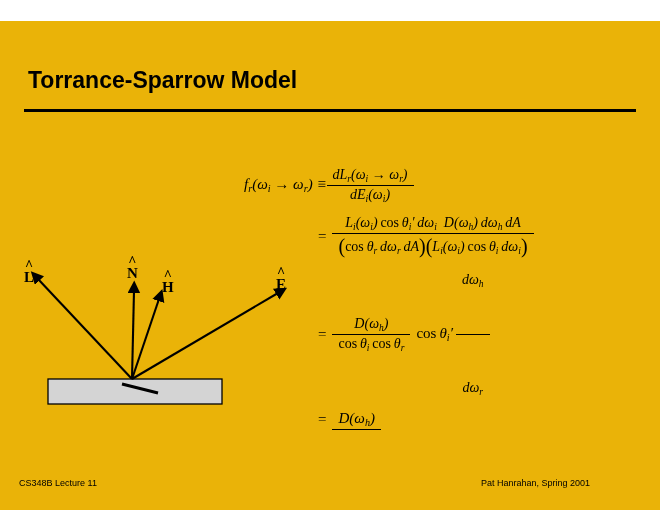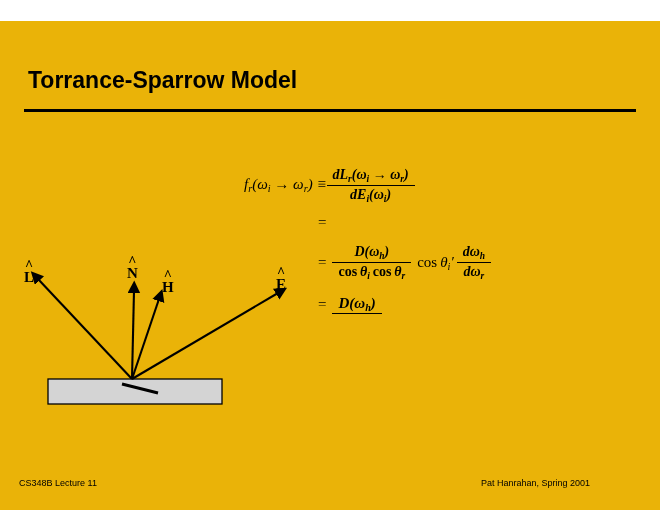--- a/index.html
+++ b/index.html
@@ -113,21 +113,20 @@
     display: inline-flex;
     flex-direction: column;
     align-items: center;
     vertical-align: middle;
   }
   .frac .num, .frac .den {
     padding: 1px 6px;
     white-space: nowrap;
     font-size: 14px;
     font-style: italic;
-    font-weight: bold;
   }
   .frac .bar {
     width: 100%;
     height: 1px;
     background: #000000;
   }
   sub {
     font-size: 0.68em;
     vertical-align: -0.28em;
     font-style: italic;
@@ -192,39 +191,45 @@
         <span class="bar"></span>
         <span class="den nowrap">
           <i>dE</i><sub>i</sub>(<i>ω</i><sub>i</sub>)
         </span>
       </span>
     </div>
 
     <div class="mrow row2 indent">
       <span class="eq">=</span>
       <span class="frac">
-        <span class="bar"></span>
+        <span class="num nowrap">
+          <i>L</i><sub>i</sub>(<i>ω</i><sub>i</sub>) <span class="upr">cos</span> <i>θ</i><sub>i</sub>′ <i>dω</i><sub>i</sub>&nbsp;&nbsp;<i>D</i>(<i>ω</i><sub>h</sub>) <i>dω</i><sub>h</sub> <i>dA</i>
+        </span>
+        <span class="bar"></span>
+        <span class="den nowrap">
+          <span class="paren">(</span><span class="upr">cos</span> <i>θ</i><sub>r</sub> <i>dω</i><sub>r</sub> <i>dA</i><span class="paren">)</span><span class="paren">(</span><i>L</i><sub>i</sub>(<i>ω</i><sub>i</sub>) <span class="upr">cos</span> <i>θ</i><sub>i</sub> <i>dω</i><sub>i</sub><span class="paren">)</span>
+        </span>
       </span>
     </div>
 
     <div class="mrow row3 indent">
       <span class="eq">=</span>
       <span class="frac">
         <span class="num nowrap">
           <i>D</i>(<i>ω</i><sub>h</sub>)
         </span>
         <span class="bar"></span>
         <span class="den nowrap">
           <span class="upr">cos</span> <i>θ</i><sub>i</sub> <span class="upr">cos</span> <i>θ</i><sub>r</sub>
         </span>
       </span>
       <span class="lhs nowrap" style="padding-left:6px;">
         <span class="upr">cos</span> <i>θ</i><sub>i</sub>′
       </span>
-      <span class="frac" style="margin-left:3px;">
+      <span class="frac" style="margin-left:3px;gap:44px;">
         <span class="num nowrap"><i>dω</i><sub>h</sub></span>
         <span class="bar"></span>
         <span class="den nowrap"><i>dω</i><sub>r</sub></span>
       </span>
     </div>
 
     <div class="mrow row4 indent">
       <span class="eq">=</span>
       <span class="frac">
         <span class="num nowrap" style="font-size:15px;">

